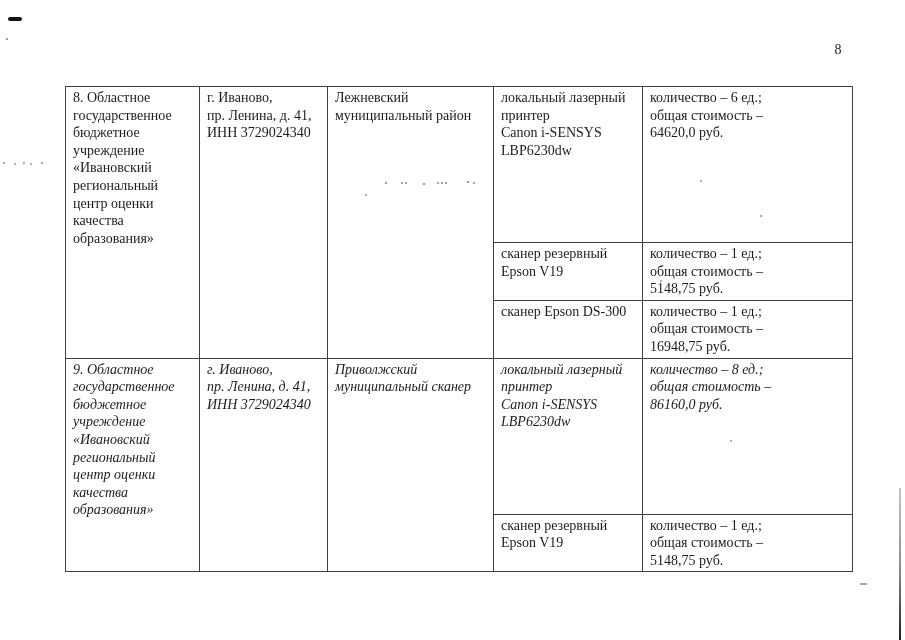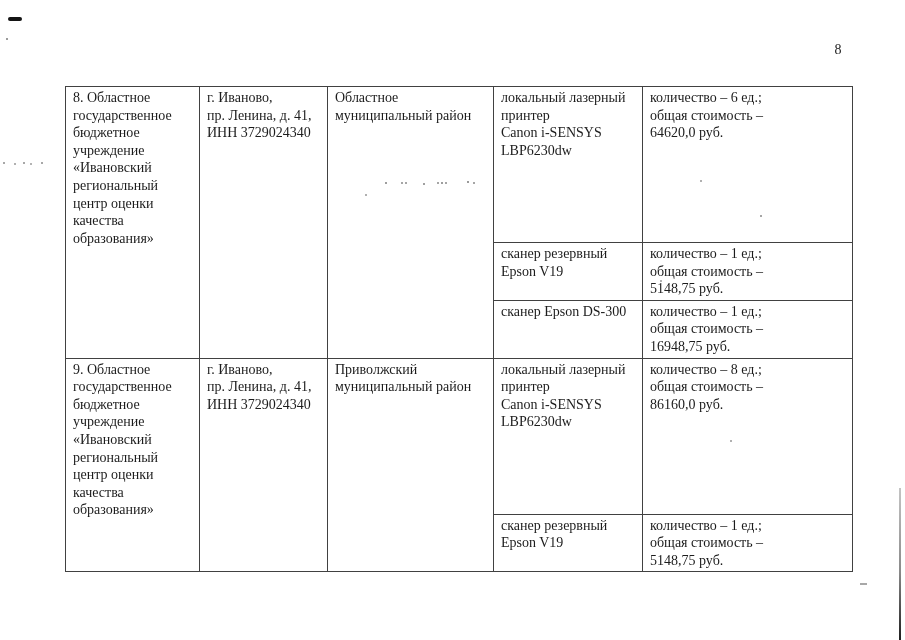--- a/index.html
+++ b/index.html
@@ -84,21 +84,21 @@
 бюджетное
 учреждение
 «Ивановский
 региональный
 центр оценки
 качества
 образования»</td>
         <td rowspan="3">г. Иваново,
 пр. Ленина, д. 41,
 ИНН 3729024340</td>
-        <td rowspan="3">Областное
+        <td rowspan="3">Лежневский
 муниципальный район</td>
         <td>локальный лазерный
 принтер
 Canon i-SENSYS
 LBP6230dw</td>
         <td>количество – 6 ед.;
 общая стоимость –
 64620,0 руб.</td>
       </tr>
       <tr style="height:53px;">
@@ -107,35 +107,35 @@
         <td>количество – 1 ед.;
 общая стоимость –
 5148,75 руб.</td>
       </tr>
       <tr style="height:47px;">
         <td>сканер Epson DS-300</td>
         <td>количество – 1 ед.;
 общая стоимость –
 16948,75 руб.</td>
       </tr>
-      <tr style="height:156px;">
+      <tr style="height:156px;font-style:italic;">
         <td rowspan="2">9. Областное
 государственное
 бюджетное
 учреждение
 «Ивановский
 региональный
 центр оценки
 качества
 образования»</td>
         <td rowspan="2">г. Иваново,
 пр. Ленина, д. 41,
 ИНН 3729024340</td>
         <td rowspan="2">Приволжский
-муниципальный район</td>
+муниципальный сканер</td>
         <td>локальный лазерный
 принтер
 Canon i-SENSYS
 LBP6230dw</td>
         <td>количество – 8 ед.;
 общая стоимость –
 86160,0 руб.</td>
       </tr>
       <tr style="height:48px;">
         <td>сканер резервный

